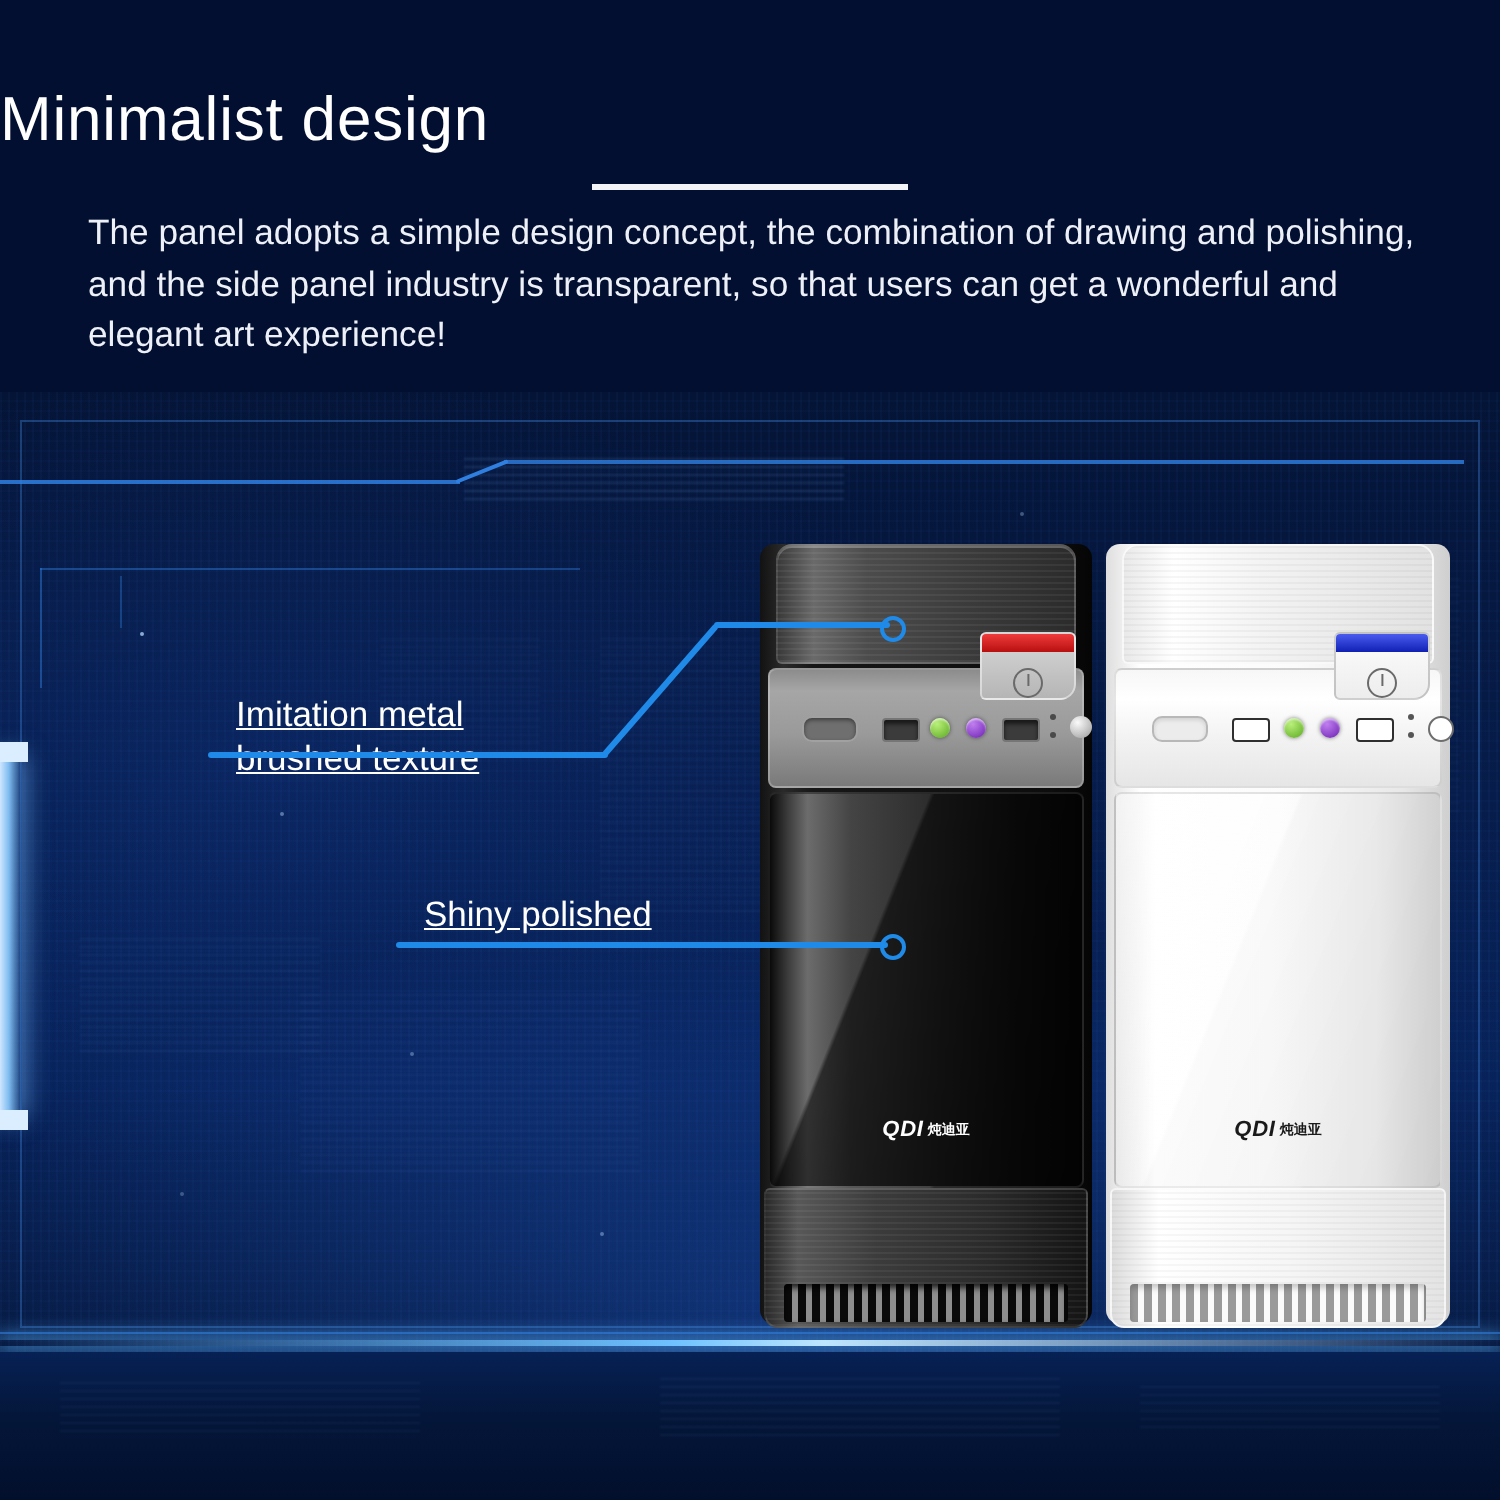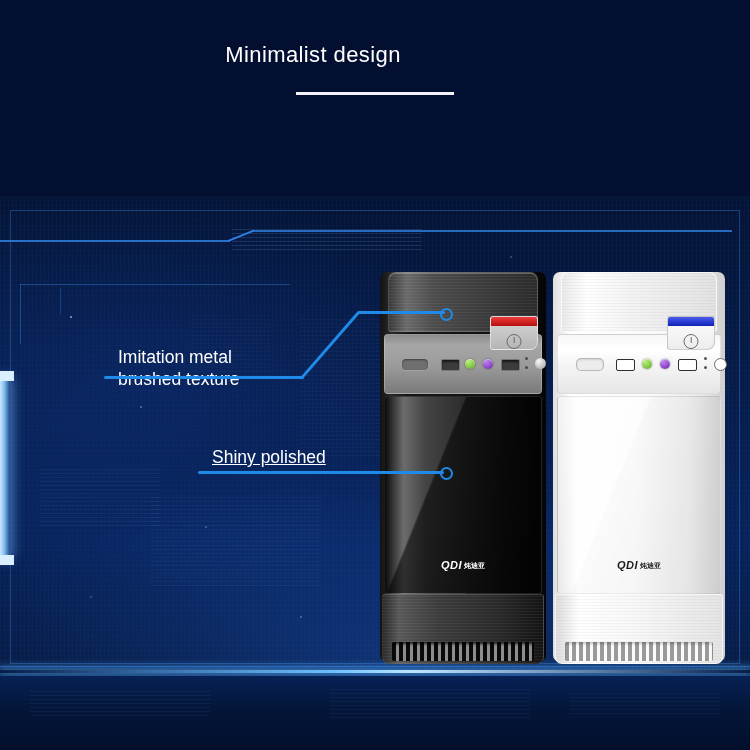--- a/index.html
+++ b/index.html
@@ -7,22 +7,22 @@
     width:750px;height:750px;overflow:hidden;
     background:#020d2b;
     font-family:"Liberation Sans",sans-serif;
     -webkit-font-smoothing:antialiased;
   }
   #stage{position:relative;width:750px;height:750px;overflow:hidden;background:#02102f;}
 
   
   .header{position:absolute;left:0;top:0;width:750px;height:196px;background:#020f30;z-index:20;}
   .title{
-    position:absolute;left:0;top:42px;width:626px;text-align:center;
-    color:#ffffff;font-size:22px;font-weight:400;letter-spacing:.4px;
+    position:absolute;left:0;top:42px;width:626px;
+    color:#ffffff;font-size:31px;font-weight:400;letter-spacing:.4px;
   }
   .title-rule{position:absolute;left:296px;top:92px;width:158px;height:3px;background:#f2f4f8;}
   .subtitle{
     position:absolute;left:44px;top:104px;width:672px;
     color:#edf1f7;font-size:17.6px;line-height:25.5px;font-weight:400;text-align:left;
   }
 
   
   .panel{position:absolute;left:0;top:196px;width:750px;height:480px;overflow:hidden;
     background:
@@ -139,20 +139,21 @@
   .lead-ring{position:absolute;width:9px;height:9px;border-radius:50%;border:2.4px solid #1f8ae8;background:transparent;}
 </style>
 </head>
 <body>
 
 <div id="stage">
 
   <div class="header">
     <div class="title">Minimalist design</div>
     <div class="title-rule"></div>
+    <div class="subtitle">The panel adopts a simple design concept, the combination of drawing and polishing, and the side panel industry is transparent, so that users can get a wonderful and elegant art experience!</div>
   </div>
 
   <div class="panel">
     <div class="panel-grid"></div>
 
     <div class="microtext" style="left:232px;top:32px;width:190px;height:22px;"></div>
     <div class="microtext" style="left:40px;top:270px;width:120px;height:60px;opacity:.22;"></div>
     <div class="microtext" style="left:150px;top:300px;width:170px;height:90px;opacity:.18;"></div>
     <div class="microtext" style="left:300px;top:120px;width:90px;height:140px;opacity:.16;"></div>
     <div class="microtext" style="left:190px;top:120px;width:80px;height:60px;opacity:.14;"></div>
@@ -233,21 +234,21 @@
         <div class="logo" style="top:162px;color:#1a1a1a;">
           <span>QDI</span><span class="cn">炖迪亚</span>
         </div>
       </div>
 
       <div class="base base-w" style="top:322px;height:68px;">
         <div class="vent vent-w"></div>
       </div>
     </div>
 
-    <div class="callout-text" style="left:118px;top:150px;">Imitation metal
+    <div class="callout-text" style="left:118px;top:150px;text-decoration:underline;">Imitation metal
 brushed texture</div>
     <div class="lead" style="left:104px;top:180px;width:200px;"></div>
     <div class="lead-diag" style="left:302px;top:180px;width:86px;transform:rotate(-49deg);"></div>
     <div class="lead" style="left:357px;top:115px;width:88px;"></div>
     <div class="lead-ring" style="left:440px;top:112px;"></div>
 
     <div class="callout-text" style="left:212px;top:250px;text-decoration:underline;">Shiny polished</div>
     <div class="lead" style="left:198px;top:275px;width:246px;"></div>
     <div class="lead-ring" style="left:440px;top:271px;"></div>
   </div>

